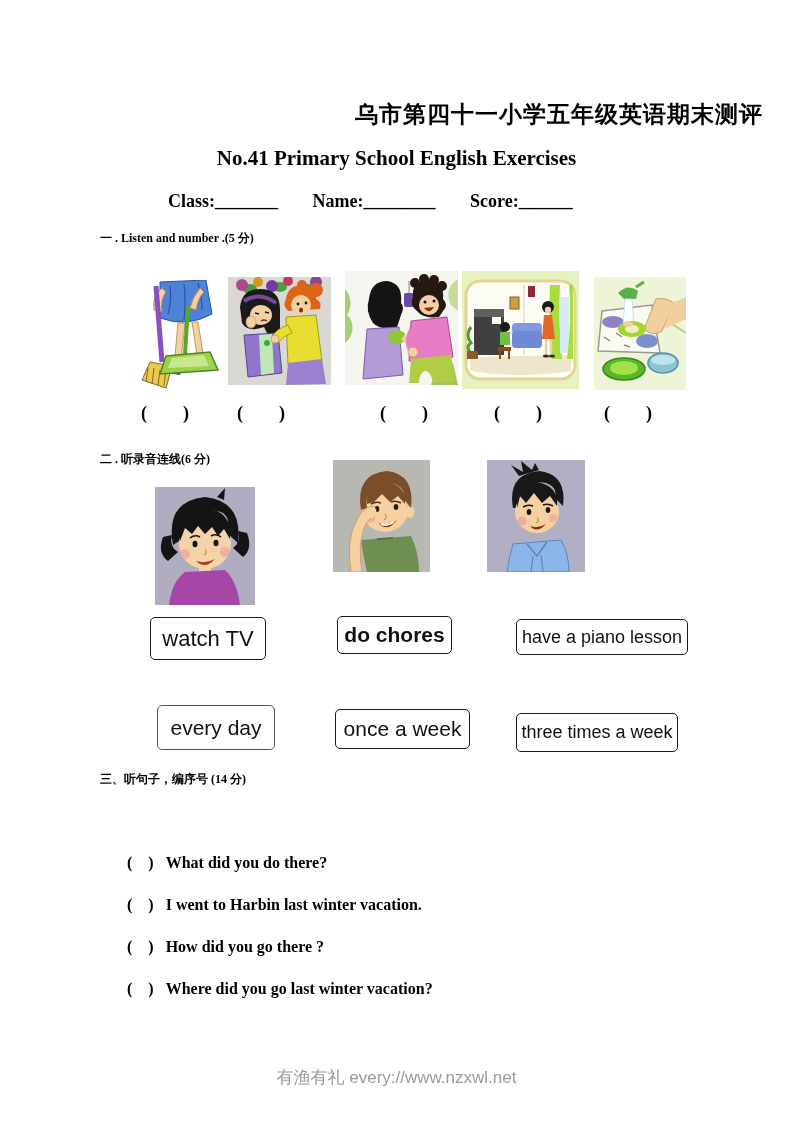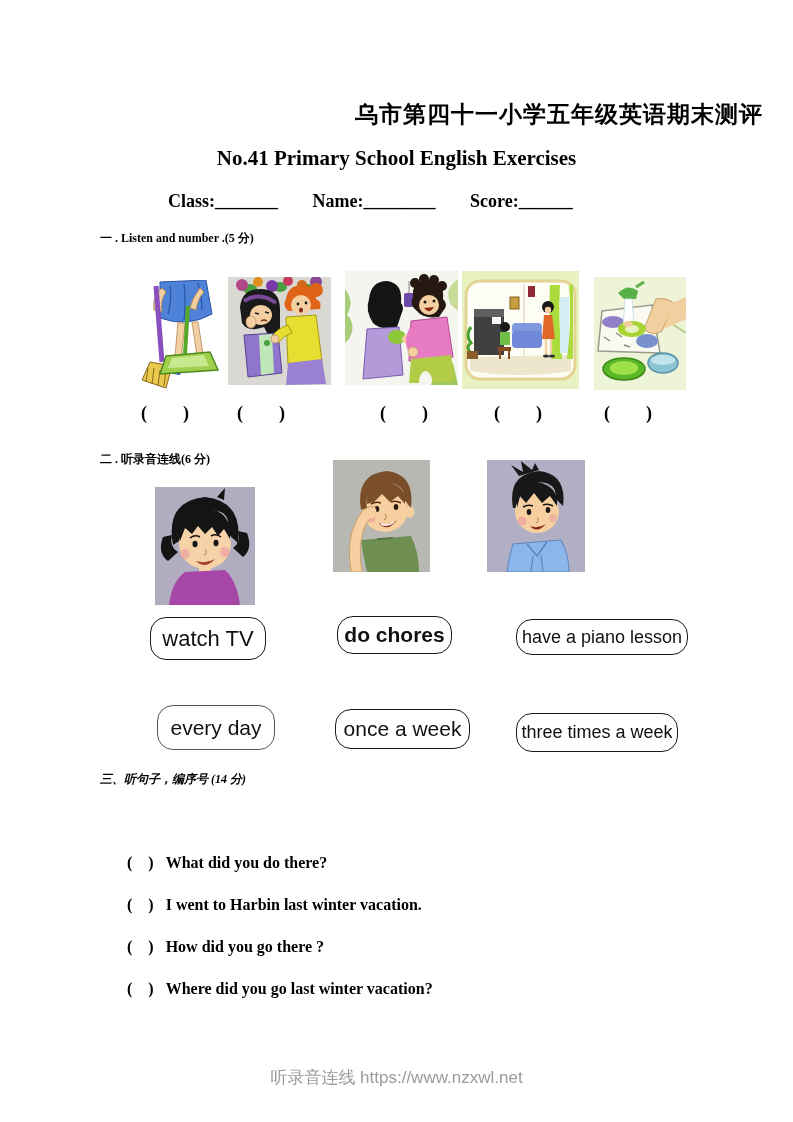--- a/index.html
+++ b/index.html
@@ -7,21 +7,21 @@
         font-family:"Liberation Serif",serif;color:#000;}
   .abs{position:absolute;}
   .title{width:763px;text-align:right;font-family:"Liberation Sans",sans-serif;
          font-weight:bold;font-size:23px;letter-spacing:1px;}
   .subtitle{width:793px;text-align:center;font-weight:bold;font-size:21px;}
   .infoline{font-weight:bold;font-size:18px;}
   .infoline span{margin-right:30px;}
   .sechead{font-weight:bold;font-size:12px;}
   .pre{white-space:pre;}
   .blank{font-weight:bold;font-size:18px;}
-  .bubble{position:absolute;border:1.6px solid #1a1a1a;border-radius:16px;background:#fff;
+  .bubble{position:absolute;border:1.6px solid #1a1a1a;border-radius:5px;background:#fff;
           display:flex;align-items:center;justify-content:center;
           font-family:"Liberation Sans",sans-serif;color:#111;}
   .q{position:absolute;left:127px;font-weight:bold;font-size:16px;}
   .q .qtext{margin-left:12px;}
   .q .blank{font-size:16px;}
   .footer{width:793px;text-align:center;font-family:"Liberation Sans",sans-serif;
           font-size:17px;color:#9b9b9b;}
   .pic{position:absolute;display:block;}
   svg{display:block;}
 </style>
@@ -251,30 +251,30 @@
   </span>
 
   <div class="bubble" style="left:150px;top:617px;width:114px;height:41px;font-size:22px;">watch  TV</div>
   <div class="bubble" style="left:337px;top:616px;width:113px;height:36px;font-size:21px;font-weight:bold;">do chores</div>
   <div class="bubble" style="left:157px;top:705px;width:116px;height:43px;font-size:21px;border-color:#555;">every day</div>
 
   <div class="bubble" style="left:516px;top:619px;width:170px;height:34px;font-size:18px;">have a piano lesson</div>
   <div class="bubble" style="left:335px;top:709px;width:133px;height:38px;font-size:21px;">once a  week</div>
   <div class="bubble" style="left:516px;top:713px;width:160px;height:37px;font-size:18px;">three times a week</div>
 
-  <div class="abs sechead" style="top:771px;left:100px;font-style:italic;">三、听句子，编序号 (14 分)</div>
+  <div class="abs sechead" style="top:771px;left:100px;">三、听句子，编序号 (14 分)</div>
 
   <div class="q" style="top:854px;">
     <span class="blank pre">(    )</span><span class="qtext">What did you do there?</span>
   </div>
   <div class="q" style="top:896px;">
     <span class="blank pre">(    )</span><span class="qtext">I went to Harbin last winter vacation.</span>
   </div>
   <div class="q" style="top:938px;">
     <span class="blank pre">(    )</span><span class="qtext">How did you go there ?</span>
   </div>
   <div class="q" style="top:980px;">
     <span class="blank pre">(    )</span><span class="qtext">Where did you go last winter vacation?</span>
   </div>
 
-  <div class="abs footer" style="top:1066px;left:0;">听录音连线 https://www.nzxwl.net</div>
+  <div class="abs footer" style="top:1066px;left:0;">有渔有礼 every://www.nzxwl.net</div>
 
 </div>
 
 </body></html>

